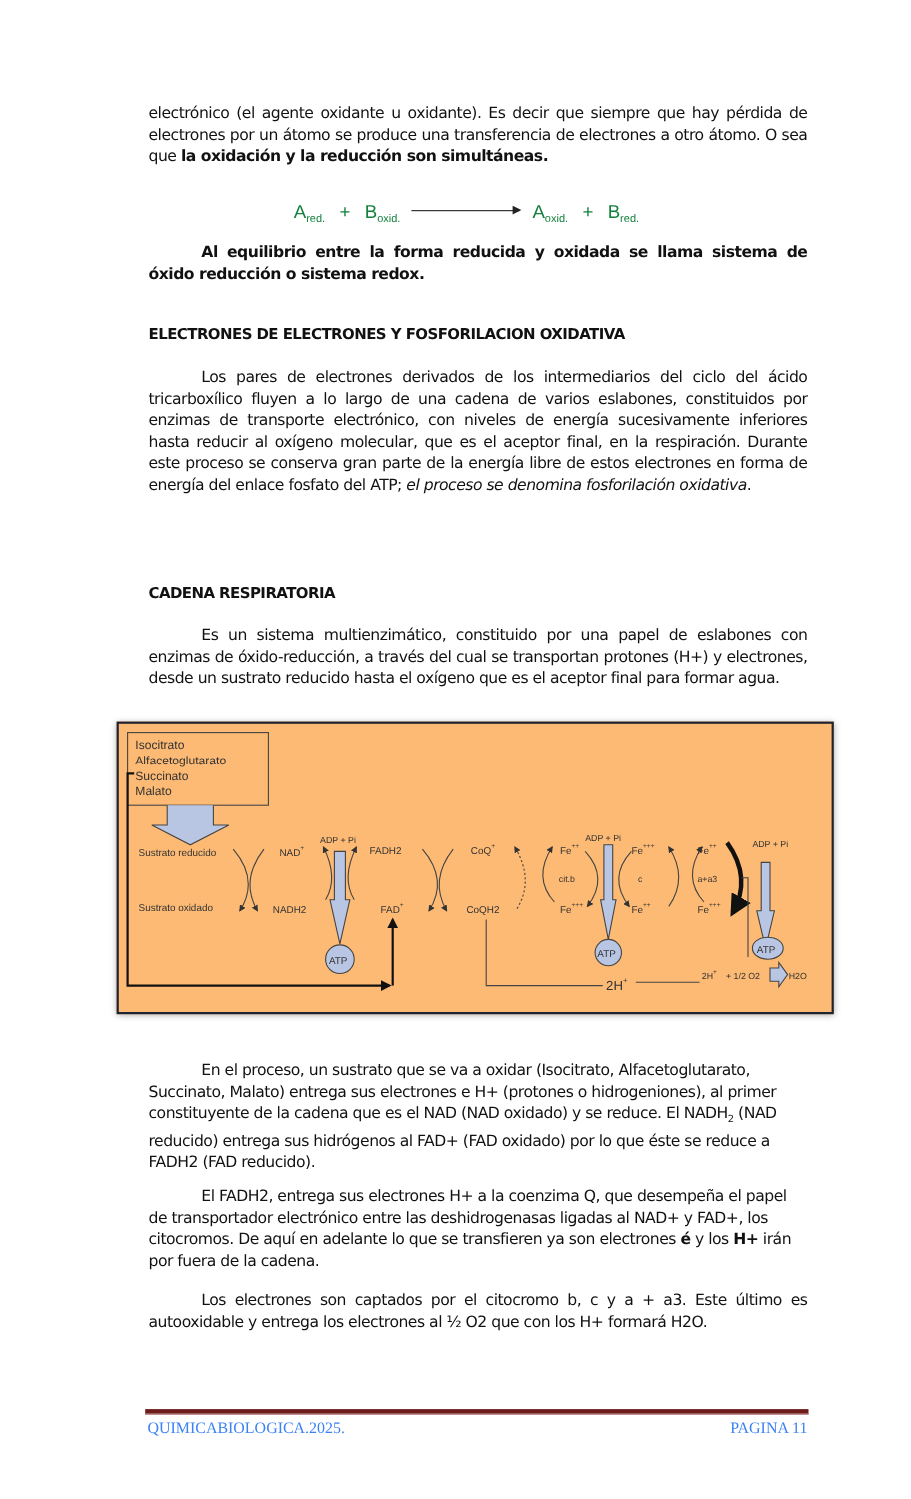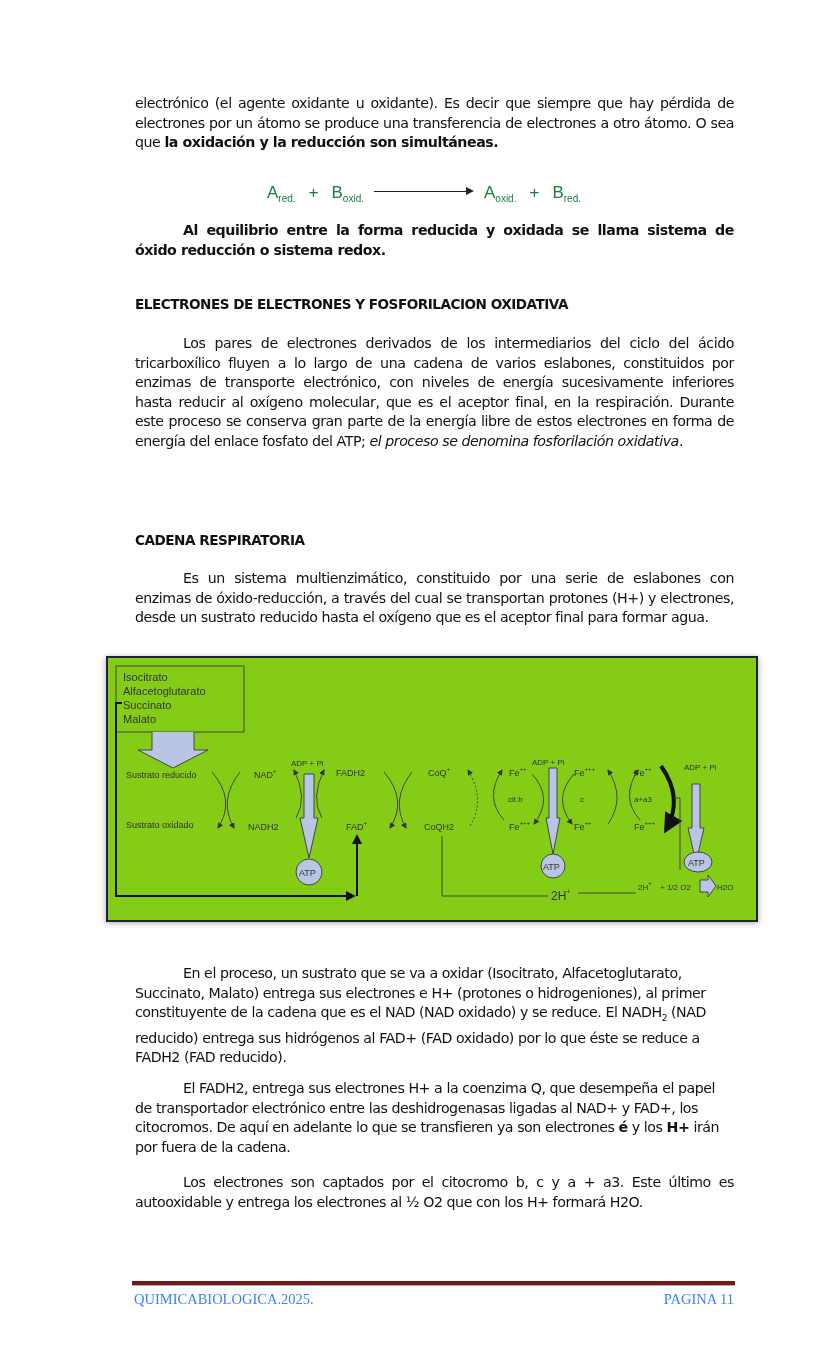--- a/index.html
+++ b/index.html
@@ -13,21 +13,21 @@
   .b { font-weight: bold; }
   .i { font-style: italic; }
   .heading { font-weight: bold; font-size: 13.6px; letter-spacing: -0.5px; }
   .eq { position: absolute; top: 183px; left: 247px; font-family: "Liberation Sans", sans-serif;
         font-size: 17px; display: flex; align-items: baseline; gap: 0; color: #15803d; }
   .eq sub { font-size: 10px; vertical-align: -4px; }
   .eq .op { margin: 0 13px; }
   .eq .arrow { display: inline-block; width: 98px; height: 1px; background: #222; position: relative; margin: 0 12px 0 10px; top: -6px; }
   .eq .arrow::after { content: ""; position: absolute; right: -2px; top: -4px; border-left: 8px solid #222; border-top: 4.5px solid transparent; border-bottom: 4.5px solid transparent; }
   .diagram { position: absolute; left: 86px; top: 656px; width: 648px; height: 262px;
-             background: #84cc16; border: 2px solid #1e2431; box-shadow: 0 1px 6px rgba(0,0,0,0.35); }
+             background: #fdba74; border: 2px solid #1e2431; box-shadow: 0 1px 6px rgba(0,0,0,0.35); }
   .diagram svg { position: absolute; left: 0; top: 0; }
   .dlabel { font-family: "Liberation Sans", sans-serif; fill: #333; }
   .footer-rule { position: absolute; left: 112px; top: 1281px; width: 603px; height: 4px; background: #6e1b1b; border-bottom: 1px solid #c9a3a3; }
   .footer-left, .footer-right { position: absolute; top: 1291px; font-family: Liberation Serif, serif; font-size: 14.5px; color: #3b82f6; }
   .footer-left { left: 114px; }
   .footer-right { right: 114px; }
 </style>
 </head>
 <body>
 
@@ -44,21 +44,21 @@
     <span class="op">+</span>
     <span><span>B</span><sub>red.</sub></span>
   </div>
 
   <p class="text just indent b" style="top:221px; margin:0;">Al equilibrio entre la forma reducida y oxidada se llama sistema de óxido reducción o sistema redox.</p>
 
   <div class="text heading" style="top:295px;">ELECTRONES DE ELECTRONES Y FOSFORILACION OXIDATIVA</div>
   <p class="text just indent" style="top:334px; margin:0;"><span>Los pares de electrones derivados de los intermediarios del ciclo del ácido tricarboxílico fluyen a lo largo de una cadena de varios eslabones, constituidos por enzimas de transporte electrónico, con niveles de energía sucesivamente inferiores hasta reducir al oxígeno molecular, que es el aceptor final, en la respiración. Durante este proceso se conserva gran parte de la energía libre de estos electrones en forma de energía del enlace fosfato del ATP; </span><span class="i">el proceso se denomina fosforilación oxidativa</span><span>.</span></p>
 
   <div class="text heading" style="top:531px;">CADENA RESPIRATORIA</div>
-  <p class="text just indent" style="top:569px; margin:0;">Es un sistema multienzimático, constituido por una serie de eslabones con enzimas de óxido-reducción, a través del cual se transportan protones (H+) y electrones, desde un sustrato reducido hasta el oxígeno que es el aceptor final para formar agua.</p>
+  <p class="text just indent" style="top:569px; margin:0;">Es un sistema multienzimático, constituido por una papel de eslabones con enzimas de óxido-reducción, a través del cual se transportan protones (H+) y electrones, desde un sustrato reducido hasta el oxígeno que es el aceptor final para formar agua.</p>
 
   <div class="diagram">
     <svg width="648" height="262" viewBox="0 0 648 262" xmlns="http://www.w3.org/2000/svg">
       <defs>
         <marker id="ah" markerWidth="6" markerHeight="6" refX="5" refY="3" orient="auto">
           <path d="M0,0 L6,3 L0,6 z" fill="#333"></path>
         </marker>
         <marker id="ahb" markerWidth="5" markerHeight="5" refX="4" refY="2.5" orient="auto">
           <path d="M0,0 L5,2.5 L0,5 z" fill="#111"></path>
         </marker>

